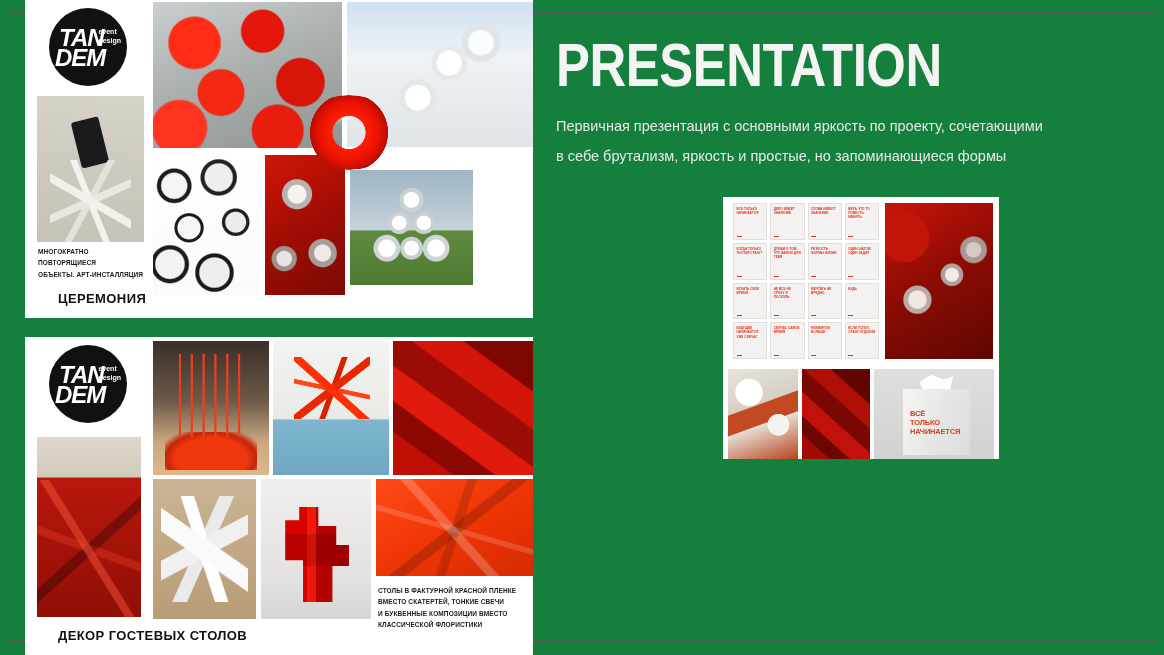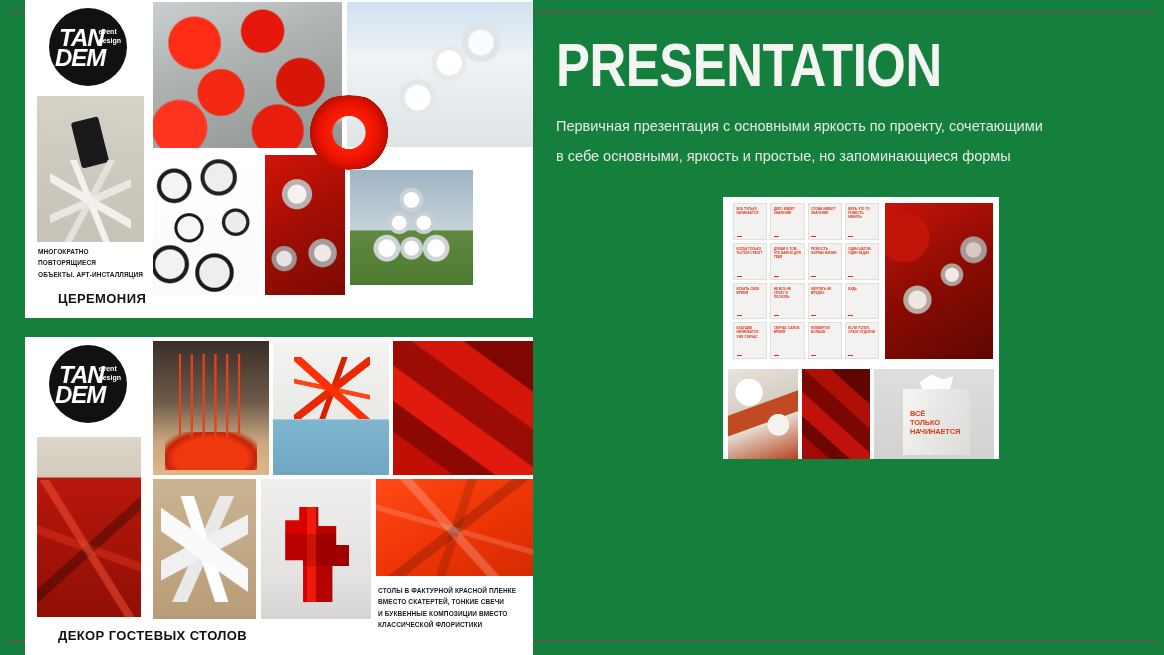--- a/index.html
+++ b/index.html
@@ -445,21 +445,21 @@
       <span>КЛАССИЧЕСКОЙ ФЛОРИСТИКИ</span>
     </div>
 
     <div class="card-title" style="left:13px; top:291px;">ДЕКОР ГОСТЕВЫХ СТОЛОВ</div>
   </div>
 
   <div id="headline">PRESENTATION</div>
 
   <div id="subhead">
     <span>Первичная презентация с основными яркость по проекту, сочетающими</span><br>
-    <span>в себе основными, яркость и простые, но запоминающиеся формы</span>
+    <span>в себе брутализм, яркость и простые, но запоминающиеся формы</span>
   </div>
 
   <div id="panel">
     <div id="panel-top">
 
       <div id="poster-grid">
         <div class="poster">
             <span>ВСЁ ТОЛЬКО НАЧИНАЕТСЯ</span>
           </div>
         <div class="poster">

